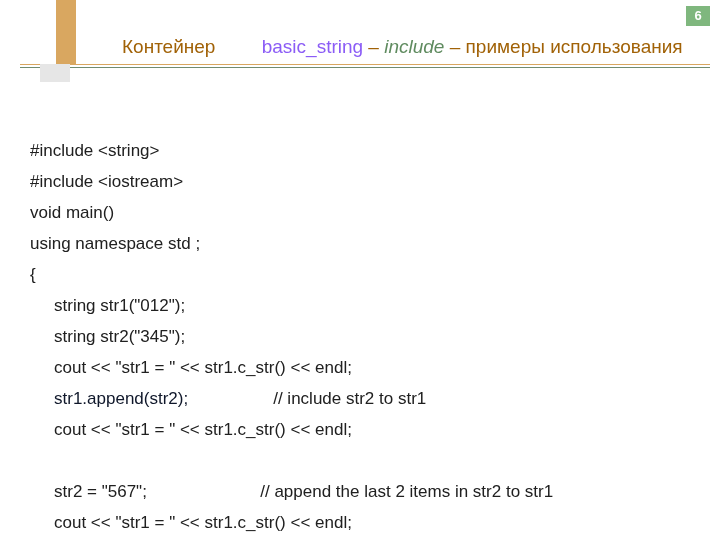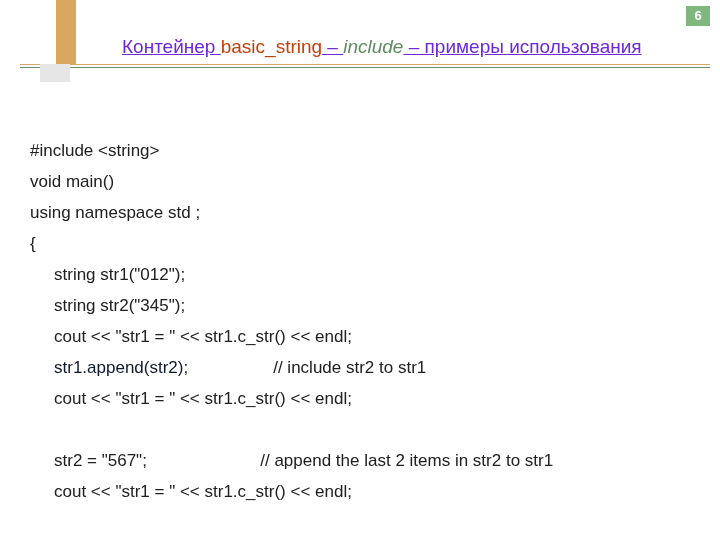--- a/index.html
+++ b/index.html
@@ -64,22 +64,22 @@
   }
   .title {
     position: absolute;
     top: 34px;
     left: 122px;
     right: 30px;
     font-size: 19px;
     line-height: 26px;
     white-space: nowrap;
   }
-  .t-blue  { color: #6d28d9; text-decoration: underline; }
-  .t-red   { color: #c2410c; }
+  .t-blue  { color: #a16207; }
+  .t-red   { color: #8b5cf6; margin-left: 41px; }
   .t-green { color: #5f8b5f; font-style: italic; }
   .code {
     position: absolute;
     top: 95px;
     left: 30px;
     right: 24px;
     font-size: 17px;
     line-height: 31px;
     color: #202020;
     font-family: "Segoe UI", Arial, sans-serif;
@@ -100,20 +100,21 @@
   <div class="title-rule-top"></div>
   <div class="title-rule-bottom"></div>
   <div class="deco-mid"></div>
 
   <div class="title">
     <span class="t-blue">Контейнер </span><span class="t-red">basic_string</span><span class="t-blue"> – </span><span class="t-green">include</span><span class="t-blue"> – примеры использования</span>
   </div>
 
   <div class="code">
     <div class="row">#include &lt;string&gt;</div>
+    <div class="row">#include &lt;iostream&gt;</div>
     <div class="row">void main()</div>
     <div class="row">using namespace std ;</div>
     <div class="row">{</div>
     <div class="row ind">string str1("012");</div>
     <div class="row ind">string str2("345");</div>
     <div class="row ind">cout &lt;&lt; "str1 = " &lt;&lt; str1.c_str() &lt;&lt; endl;</div>
     <div class="row ind"><span class="red">str1.append(str2);</span><span>                  // include str2 to str1</span></div>
     <div class="row ind">cout &lt;&lt; "str1 = " &lt;&lt; str1.c_str() &lt;&lt; endl;</div>
     <div class="row"> </div>
     <div class="row ind">str2 = "567";                        // append the last 2 items in str2 to str1</div>

